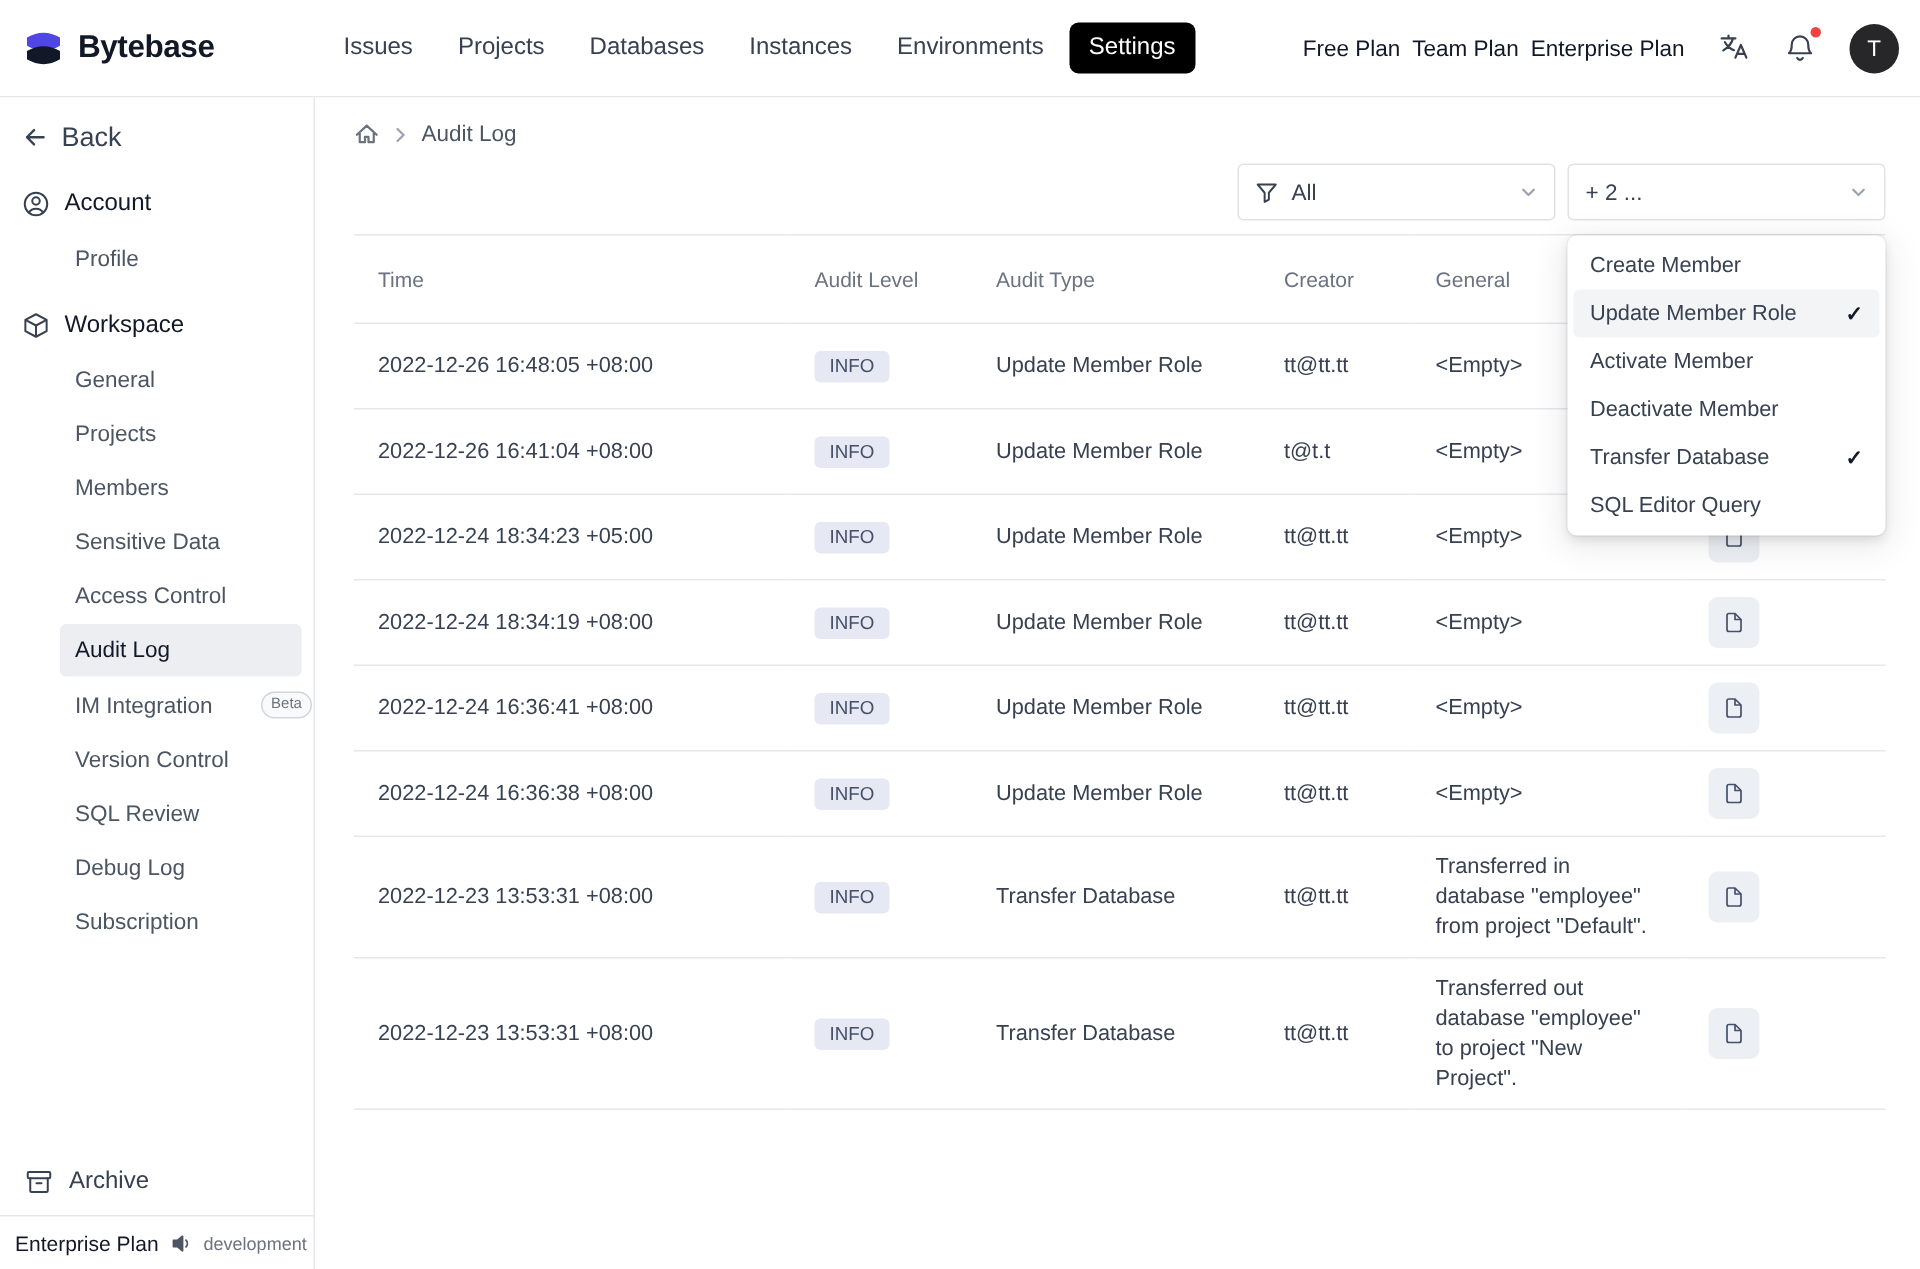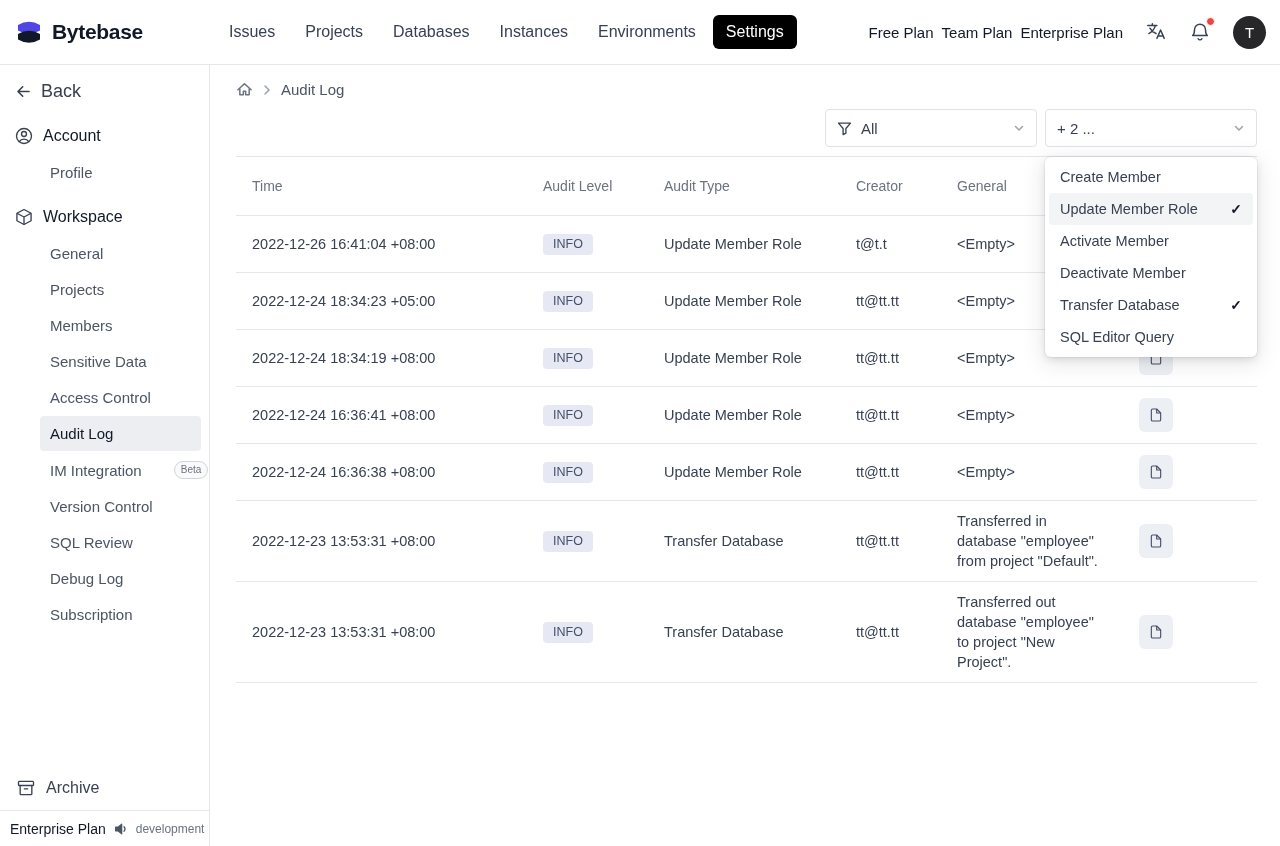--- a/index.html
+++ b/index.html
@@ -242,20 +242,37 @@
           <th>Time</th>
           <th>Audit Level</th>
           <th>Audit Type</th>
           <th>Creator</th>
           <th>General</th>
           <th></th>
         </tr>
       </thead>
       <tbody>
           <tr>
+            <td>2022-12-26 16:48:05 +08:00</td>
+            <td><span class="badge-info">INFO</span></td>
+            <td>Update Member Role</td>
+            <td>tt@tt.tt</td>
+            <td class="empty-text">&lt;Empty&gt;</td>
+            <td>
+              <button class="action-btn">
+                <span style="display: flex;">
+                  <svg width="16" height="16" viewBox="0 0 24 24" fill="none" stroke="#475069" stroke-width="1.7" stroke-linejoin="round">
+                    <path d="M13 3H7a2 2 0 0 0-2 2v14a2 2 0 0 0 2 2h10a2 2 0 0 0 2-2V9z"></path>
+                    <path d="M13 3v6h6"></path>
+                  </svg>
+                </span>
+              </button>
+            </td>
+          </tr>
+          <tr>
             <td>2022-12-26 16:41:04 +08:00</td>
             <td><span class="badge-info">INFO</span></td>
             <td>Update Member Role</td>
             <td>t@t.t</td>
             <td class="empty-text">&lt;Empty&gt;</td>
             <td>
               <button class="action-btn">
                 <span style="display: flex;">
                   <svg width="16" height="16" viewBox="0 0 24 24" fill="none" stroke="#475069" stroke-width="1.7" stroke-linejoin="round">
                     <path d="M13 3H7a2 2 0 0 0-2 2v14a2 2 0 0 0 2 2h10a2 2 0 0 0 2-2V9z"></path>

